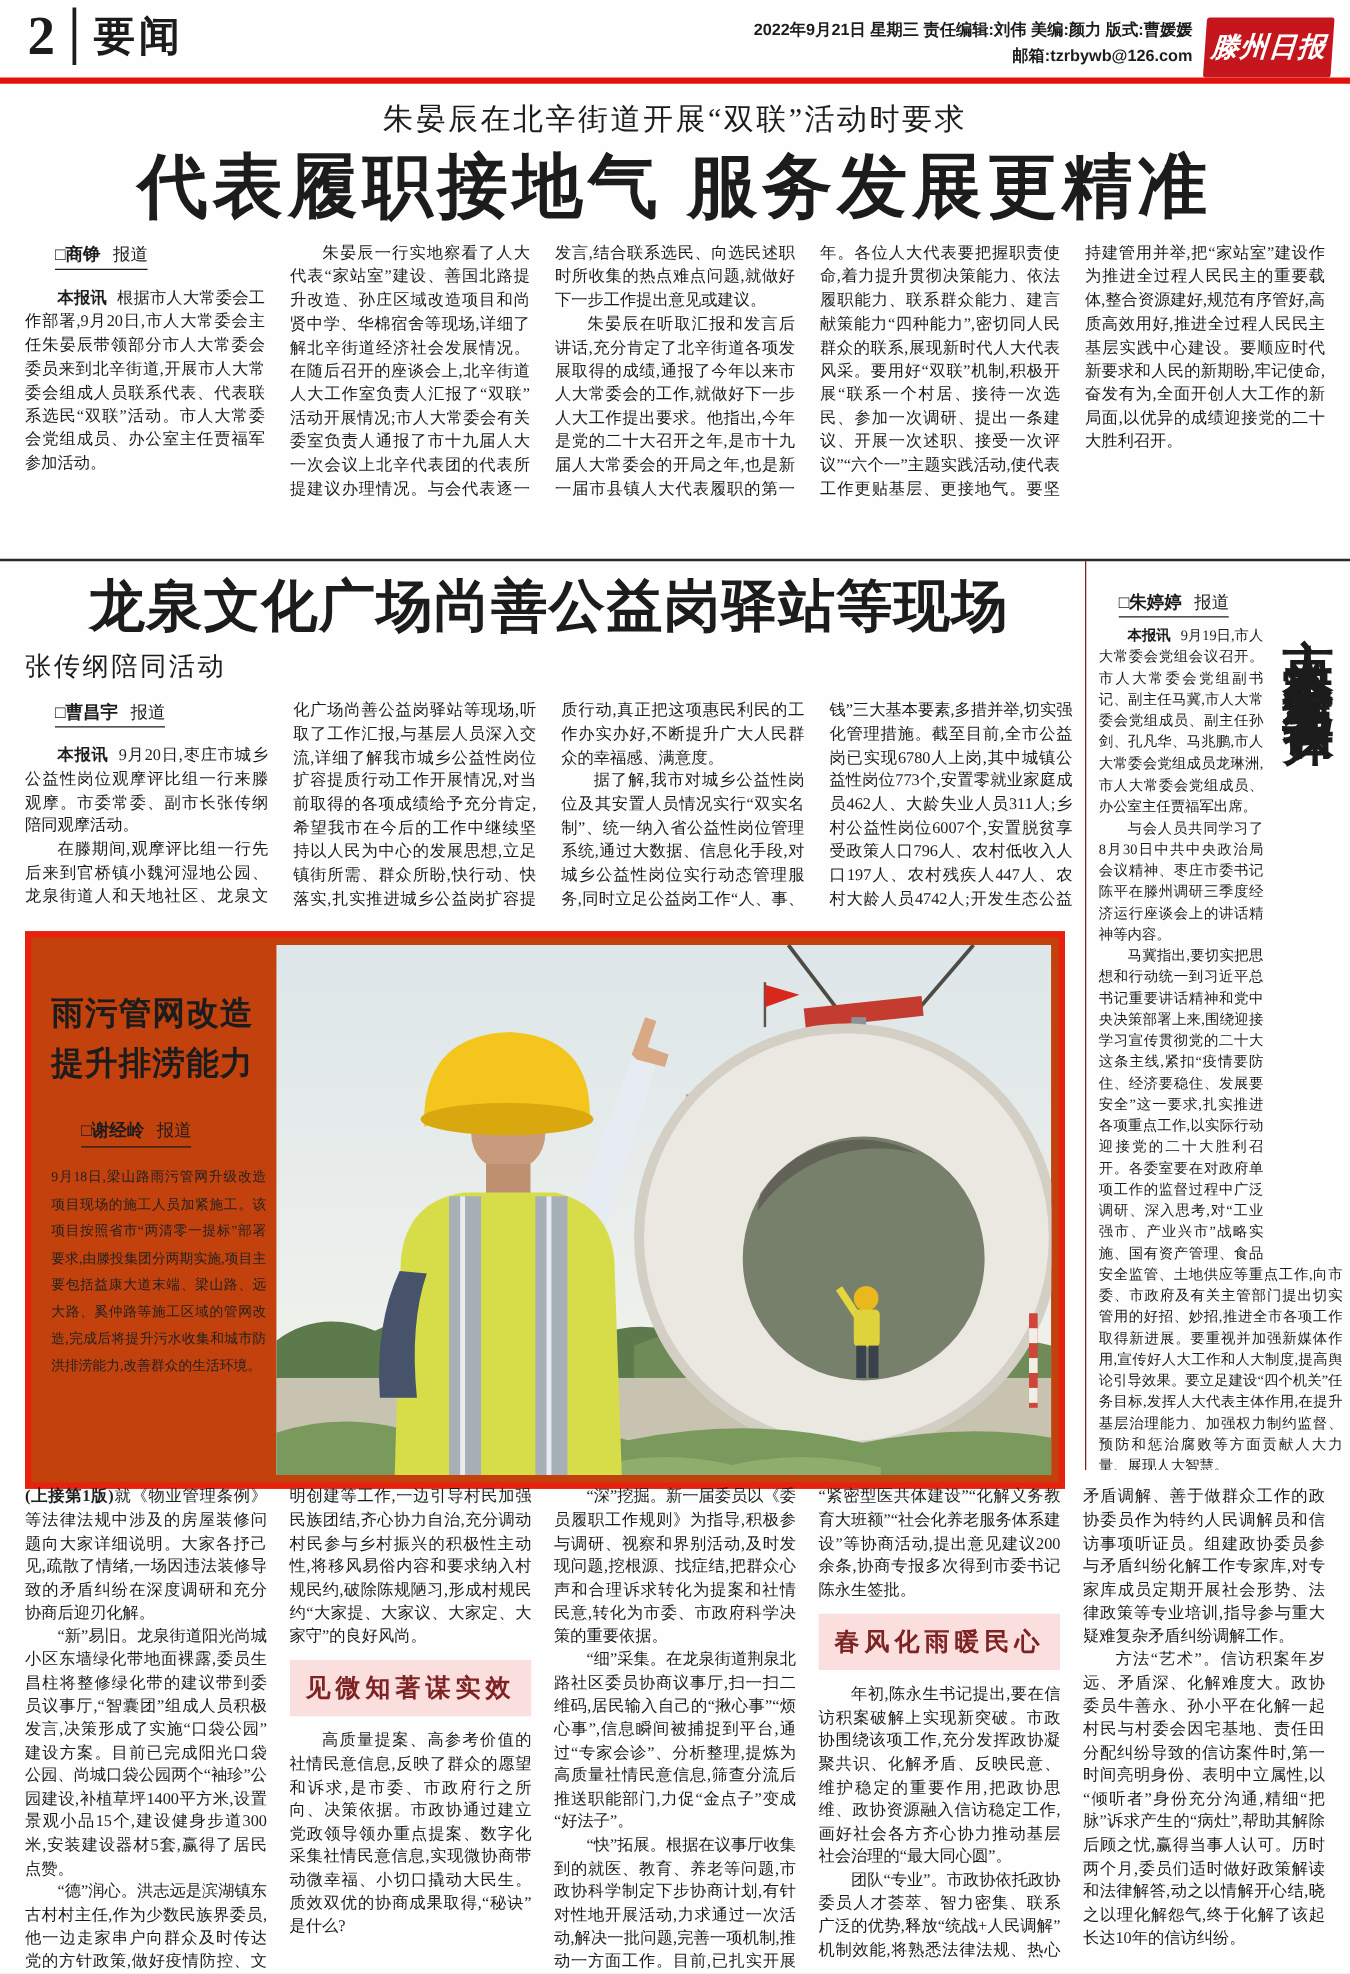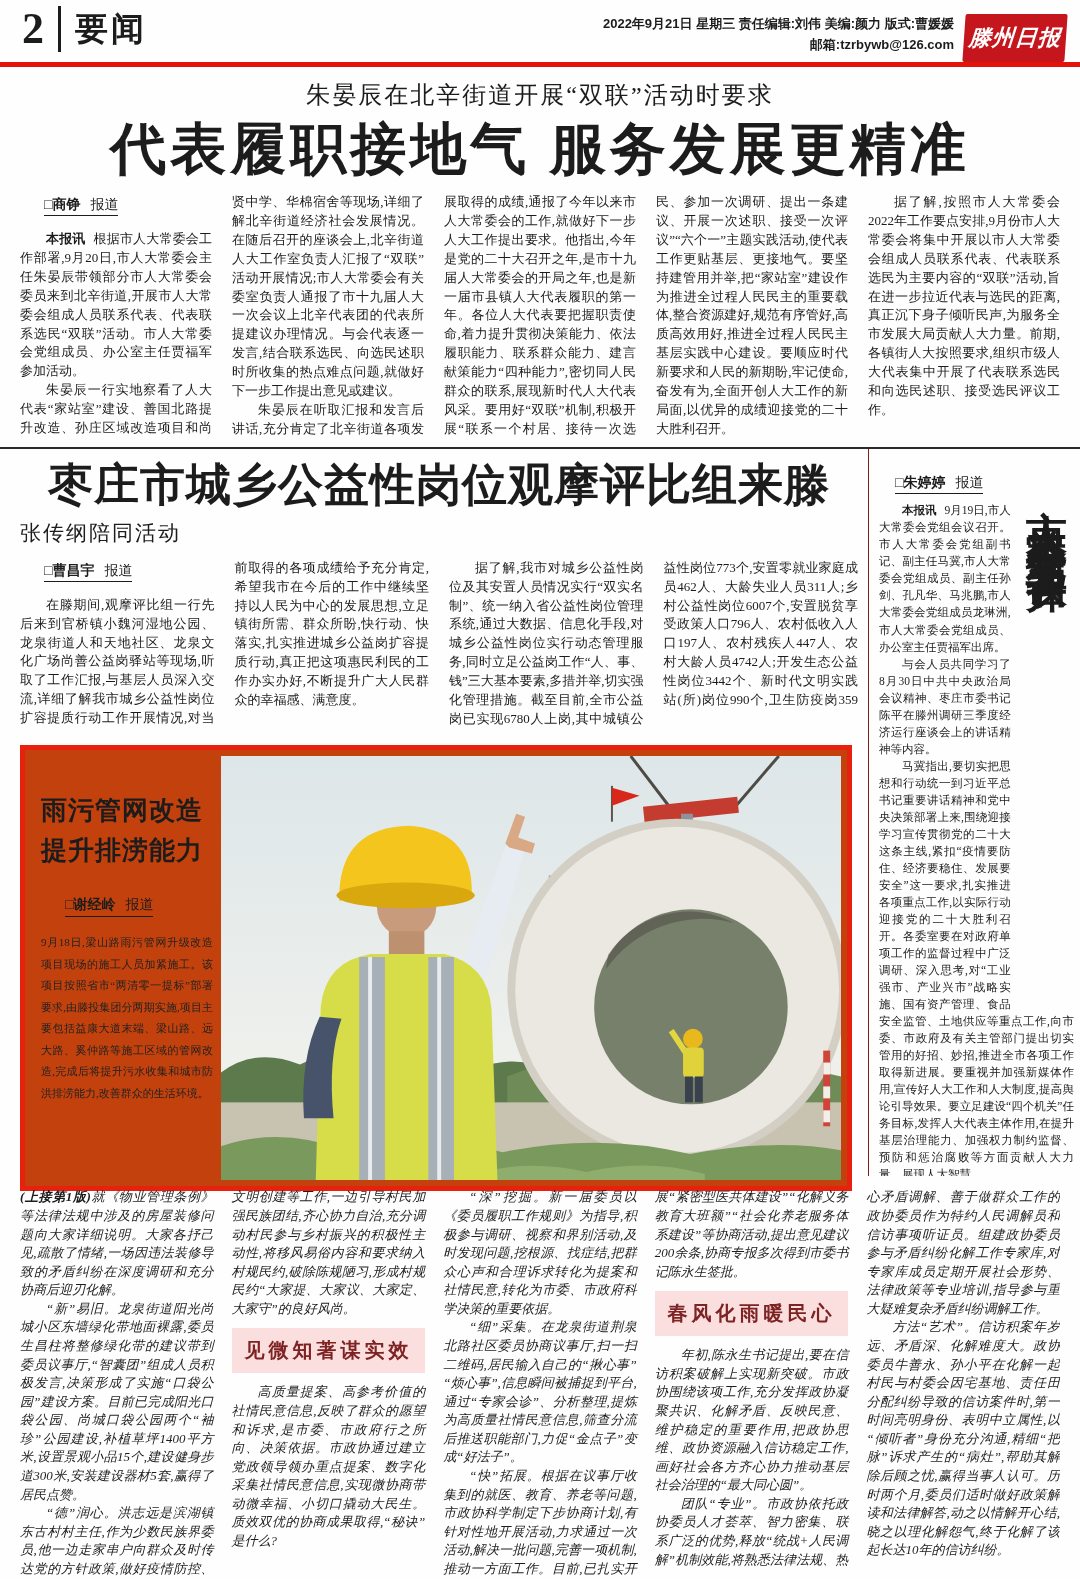--- a/index.html
+++ b/index.html
@@ -67,21 +67,21 @@
   .vertical-headline{
     float:right;writing-mode:vertical-rl;text-orientation:upright;
     font-size:41px;font-weight:900;letter-spacing:6px;line-height:1.35;
     height:512px;margin:4px 0 10px 8px;
   }
   .article3 p{margin:0;text-indent:2em;font-size:11.5px;line-height:1.48;text-align:justify;}
   .article3 .byline{margin:0 0 10px 1em;}
   
   .bottom{padding:12px 20px 0 20px;}
   .cols-bottom{column-count:5;column-gap:18px;height:392px;}
-  .cols-bottom p{font-size:13px;line-height:1.43;font-style:italic;}
+  .cols-bottom p{font-size:13px;line-height:1.43;}
   .pink-subhead{
     break-inside:avoid;background:#fbdfdf;color:#7e2323;
     font-family:"Liberation Sans","DejaVu Sans",sans-serif;font-weight:900;
     font-size:20px;text-align:center;letter-spacing:4px;
     padding:9px 0;margin:10px 0;
   }
 </style>
 </head>
 <body>
 
@@ -104,33 +104,33 @@
   <div class="red-rule"></div>
 
   <section class="article1">
     <div class="kicker">朱晏辰在北辛街道开展“双联”活动时要求</div>
     <h1 class="headline1">代表履职接地气  服务发展更精准</h1>
     <div class="cols cols5">
       <div class="byline"><span class="byline-inner"><b>□商铮</b><span class="byline-suffix">报道</span></span></div>
       <p><b class="benbaoxun">本报讯</b><span>根据市人大常委会工作部署,9月20日,市人大常委会主任朱晏辰带领部分市人大常委会委员来到北辛街道,开展市人大常委会组成人员联系代表、代表联系选民“双联”活动。市人大常委会党组成员、办公室主任贾福军参加活动。</span></p>
       <p>朱晏辰一行实地察看了人大代表“家站室”建设、善国北路提升改造、孙庄区域改造项目和尚贤中学、华棉宿舍等现场,详细了解北辛街道经济社会发展情况。在随后召开的座谈会上,北辛街道人大工作室负责人汇报了“双联”活动开展情况;市人大常委会有关委室负责人通报了市十九届人大一次会议上北辛代表团的代表所提建议办理情况。与会代表逐一发言,结合联系选民、向选民述职时所收集的热点难点问题,就做好下一步工作提出意见或建议。</p>
       <p>朱晏辰在听取汇报和发言后讲话,充分肯定了北辛街道各项发展取得的成绩,通报了今年以来市人大常委会的工作,就做好下一步人大工作提出要求。他指出,今年是党的二十大召开之年,是市十九届人大常委会的开局之年,也是新一届市县镇人大代表履职的第一年。各位人大代表要把握职责使命,着力提升贯彻决策能力、依法履职能力、联系群众能力、建言献策能力“四种能力”,密切同人民群众的联系,展现新时代人大代表风采。要用好“双联”机制,积极开展“联系一个村居、接待一次选民、参加一次调研、提出一条建议、开展一次述职、接受一次评议”“六个一”主题实践活动,使代表工作更贴基层、更接地气。要坚持建管用并举,把“家站室”建设作为推进全过程人民民主的重要载体,整合资源建好,规范有序管好,高质高效用好,推进全过程人民民主基层实践中心建设。要顺应时代新要求和人民的新期盼,牢记使命,奋发有为,全面开创人大工作的新局面,以优异的成绩迎接党的二十大胜利召开。</p>
-      <p>据了解,按照市人大常委会2022年工作要点安排,9月份市人大常委会将集中开展以市人大常委会组成人员联系代表、代表联系选民为主要内容的“双联”活动,旨在进一步拉近代表与选民的距离,真正沉下身子倾听民声,为服务全市发展大局贡献人大力量。前期,各镇街人大按照要求,组织市级人大代表集中开展了代表联系选民和向选民述职、接受选民评议工作。</p>
     </div>
   </section>
   <div class="thin-rule"></div>
 
   <div class="middle">
     <div class="middle-left">
 
       <section>
-        <h2 class="headline2">枣庄市城乡公益性岗位观摩评比组来滕</h2>
+        <h2 class="headline2">龙泉文化广场尚善公益岗驿站等现场</h2>
         <div class="subhead2">张传纲陪同活动</div>
         <div class="cols cols4">
           <div class="byline"><span class="byline-inner"><b>□曹昌宇</b><span class="byline-suffix">报道</span></span></div>
+          <p><b class="benbaoxun">本报讯</b><span>9月20日,枣庄市城乡公益性岗位观摩评比组一行来滕观摩。市委常委、副市长张传纲陪同观摩活动。</span></p>
           <p>在滕期间,观摩评比组一行先后来到官桥镇小魏河湿地公园、龙泉街道人和天地社区、龙泉文化广场尚善公益岗驿站等现场,听取了工作汇报,与基层人员深入交流,详细了解我市城乡公益性岗位扩容提质行动工作开展情况,对当前取得的各项成绩给予充分肯定,希望我市在今后的工作中继续坚持以人民为中心的发展思想,立足镇街所需、群众所盼,快行动、快落实,扎实推进城乡公益岗扩容提质行动,真正把这项惠民利民的工作办实办好,不断提升广大人民群众的幸福感、满意度。</p>
           <p>据了解,我市对城乡公益性岗位及其安置人员情况实行“双实名制”、统一纳入省公益性岗位管理系统,通过大数据、信息化手段,对城乡公益性岗位实行动态管理服务,同时立足公益岗工作“人、事、钱”三大基本要素,多措并举,切实强化管理措施。截至目前,全市公益岗已实现6780人上岗,其中城镇公益性岗位773个,安置零就业家庭成员462人、大龄失业人员311人;乡村公益性岗位6007个,安置脱贫享受政策人口796人、农村低收入人口197人、农村残疾人447人、农村大龄人员4742人;开发生态公益性岗位3442个、新时代文明实践站(所)岗位990个,卫生防疫岗359个、农村公共文化设施管理维护岗93个。</p>
         </div>
       </section>
 
       <section class="photo-box">
         <div class="photo-text">
           <div class="photo-title">
             <div>雨污管网改造</div>
             <div>提升排涝能力</div>

